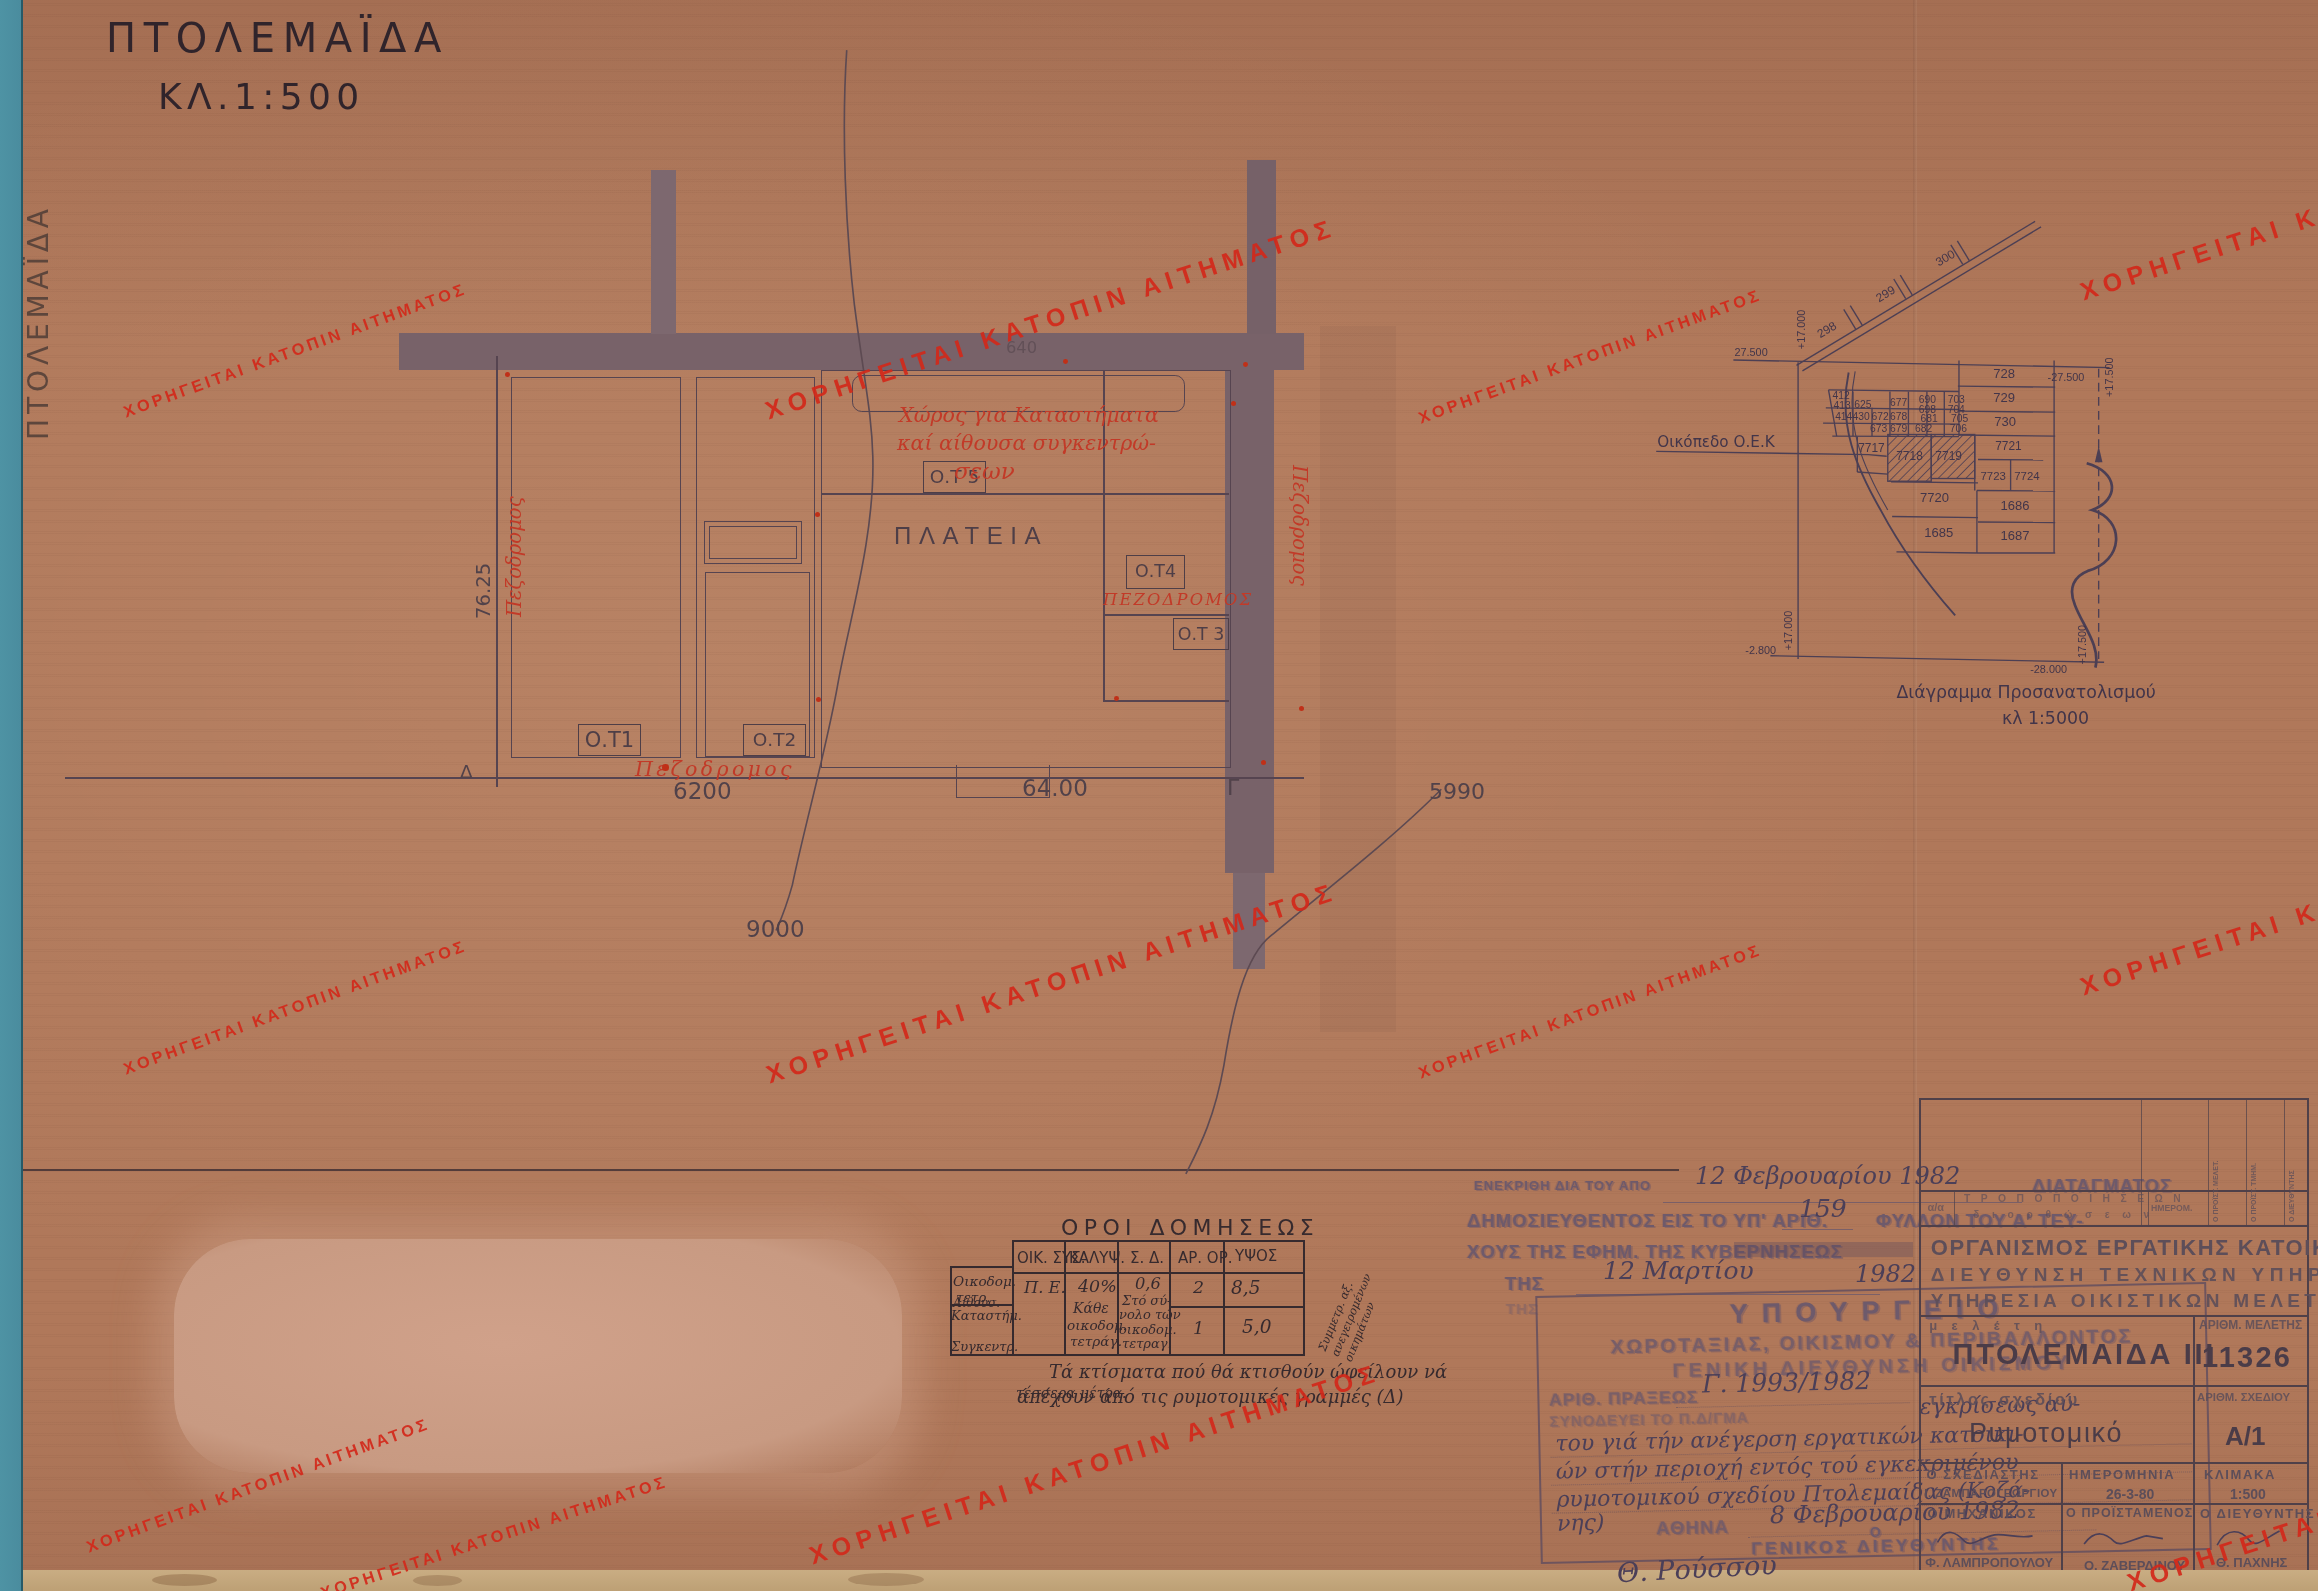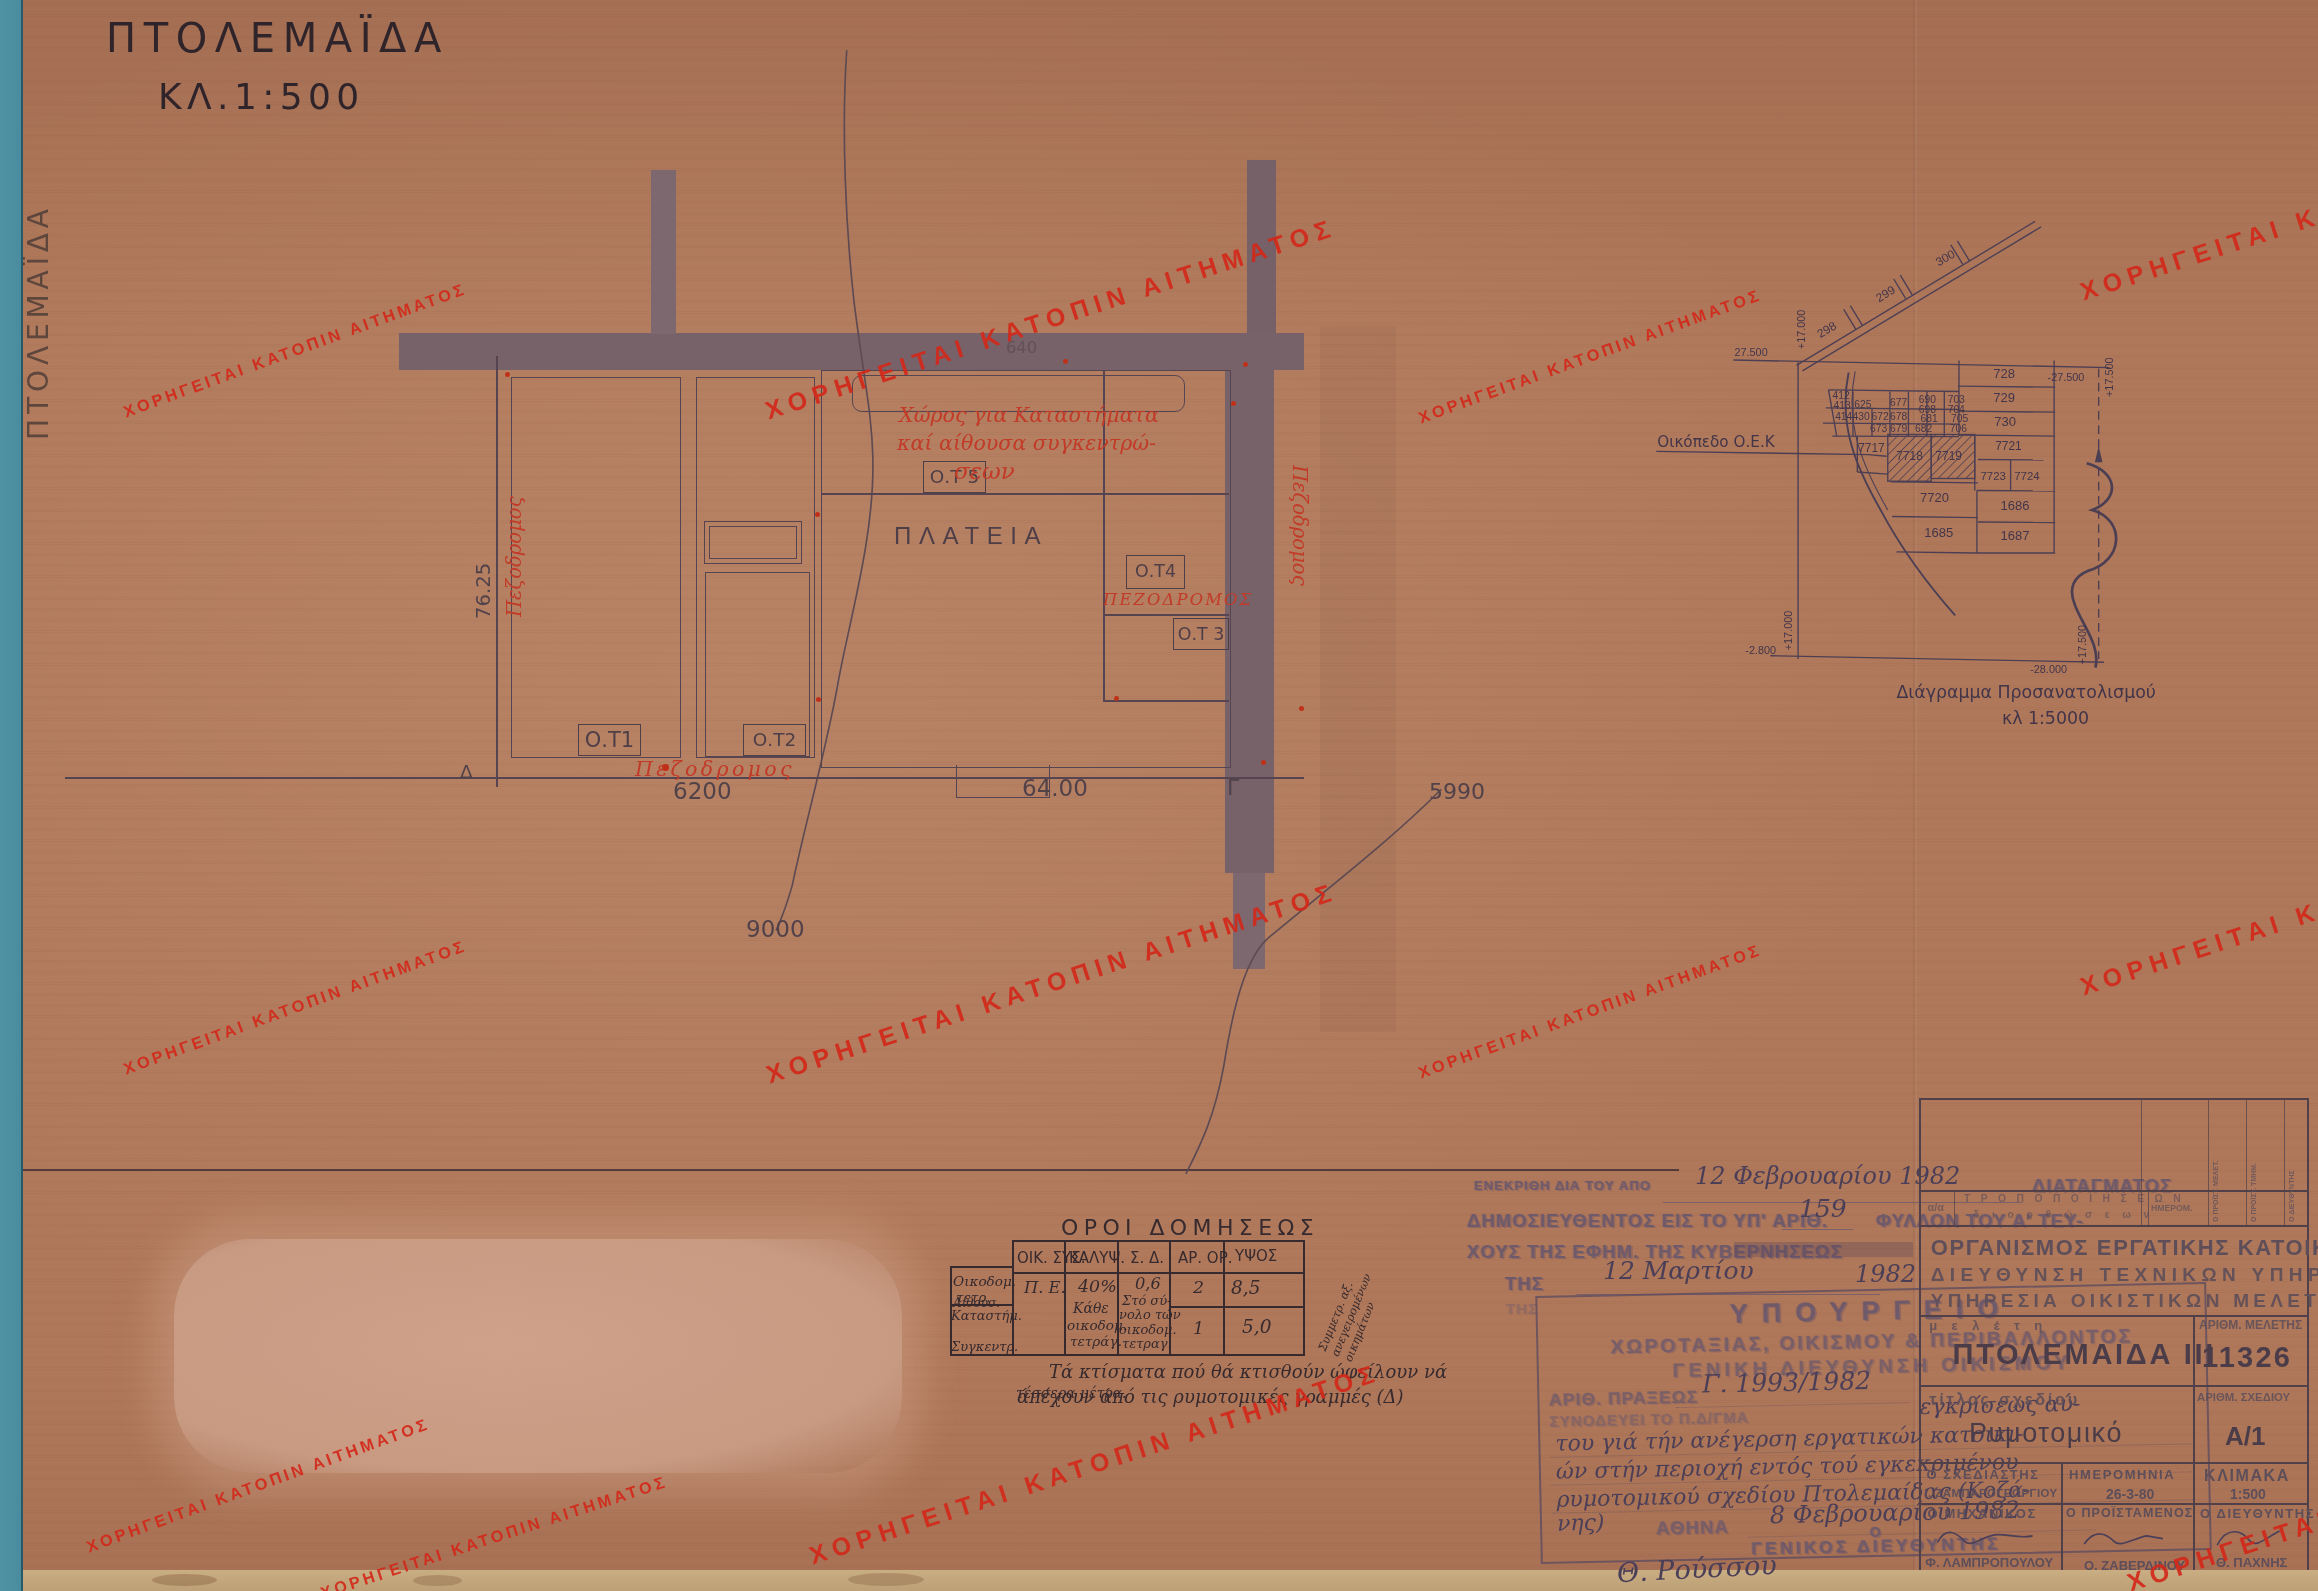--- a/index.html
+++ b/index.html
@@ -351,21 +351,21 @@
 
     <div class="abs pb" style="left:8.2px;top:290px;font-size:16.3px;letter-spacing:2.7px;opacity:.9">τίτλος σχεδίου</div>
     <div class="abs pb" style="left:276px;top:291px;font-size:11.4px;opacity:.85">ΑΡΙΘΜ. ΣΧΕΔΙΟΥ</div>
     <div class="abs pbd" style="left:48px;top:318px;font-size:27px;font-weight:400;letter-spacing:1.6px">Ρυμοτομικό</div>
     <div class="abs pbd" style="left:304px;top:321px;font-size:26px">Α/1</div>
 
     <div class="abs pb" style="left:5.4px;top:367px;font-size:13px;letter-spacing:1.6px">Ο ΣΧΕΔΙΑΣΤΗΣ</div>
     <div class="abs pb" style="left:3.3px;top:387px;font-size:11.4px;letter-spacing:0.5px">Ι. ΖΑΜΠΑΡΟΓΕΩΡΓΙΟΥ</div>
     <div class="abs pb" style="left:148px;top:367px;font-size:13px;letter-spacing:1.6px">ΗΜΕΡΟΜΗΝΙΑ</div>
     <div class="abs pb" style="left:185px;top:386px;font-size:14px">26-3-80</div>
-    <div class="abs pb" style="left:283px;top:367px;font-size:16px;letter-spacing:1.6px">ΚΛΙΜΑΚΑ</div>
+    <div class="abs pb" style="left:283px;top:367px;font-size:13px;letter-spacing:1.6px">ΚΛΙΜΑΚΑ</div>
     <div class="abs pb" style="left:309px;top:386px;font-size:14px">1:500</div>
 
     <div class="abs pb" style="left:6.5px;top:406px;font-size:13px;letter-spacing:1.6px">Ο ΜΗΧΑΝΙΚΟΣ</div>
     <div class="abs pb" style="left:145px;top:406px;font-size:12.5px;letter-spacing:1.1px">Ο ΠΡΟΪΣΤΑΜΕΝΟΣ</div>
     <div class="abs pb" style="left:279px;top:406px;font-size:13px;letter-spacing:1.6px">Ο ΔΙΕΥΘΥΝΤΗΣ</div>
     <svg class="abs" style="left:0;top:418px;width:386px;height:38px" viewBox="0 0 710 70">
       <path d="M30,45 c15,-30 35,-18 50,-2 c12,12 30,-8 55,-12 c20,-3 45,8 70,2" fill="none" stroke="#4b3f58" stroke-width="3"></path>
       <path d="M300,48 c20,-28 40,-20 55,-5 c12,12 35,-5 60,-10 l30,5" fill="none" stroke="#4b3f58" stroke-width="3"></path>
       <path d="M545,50 c18,-35 45,-28 60,-8 c10,14 30,-5 55,-18" fill="none" stroke="#4b3f58" stroke-width="3"></path>
     </svg>

